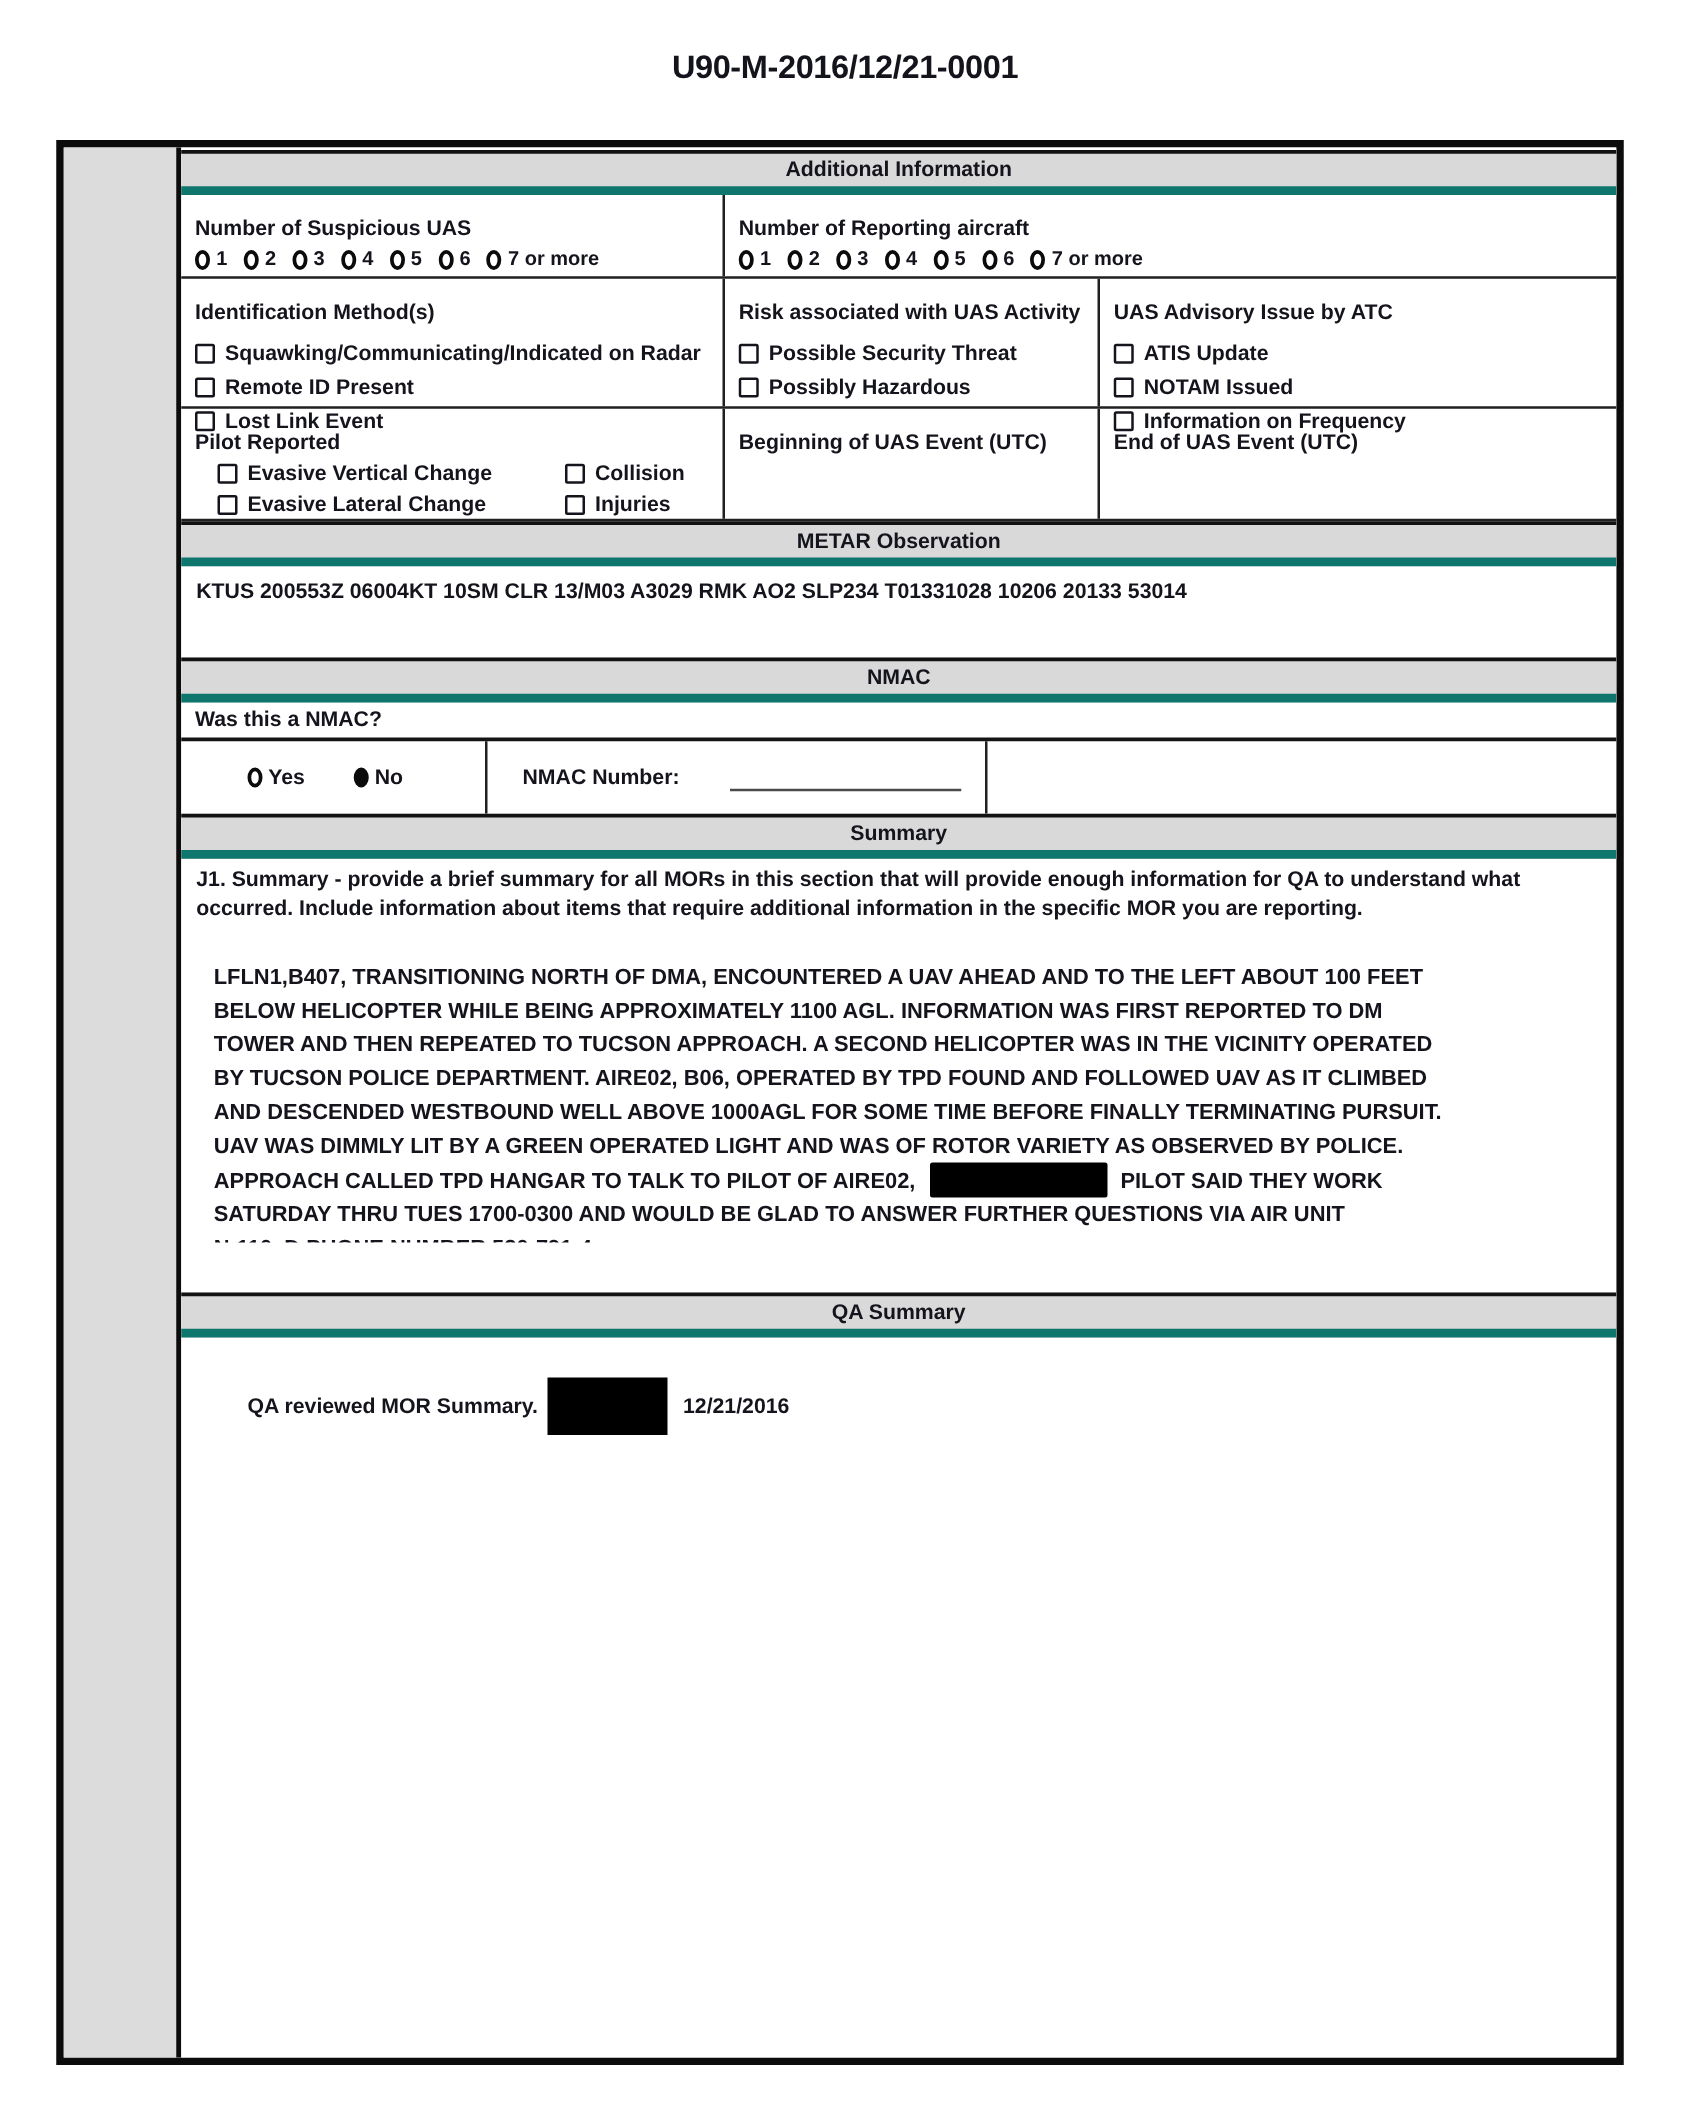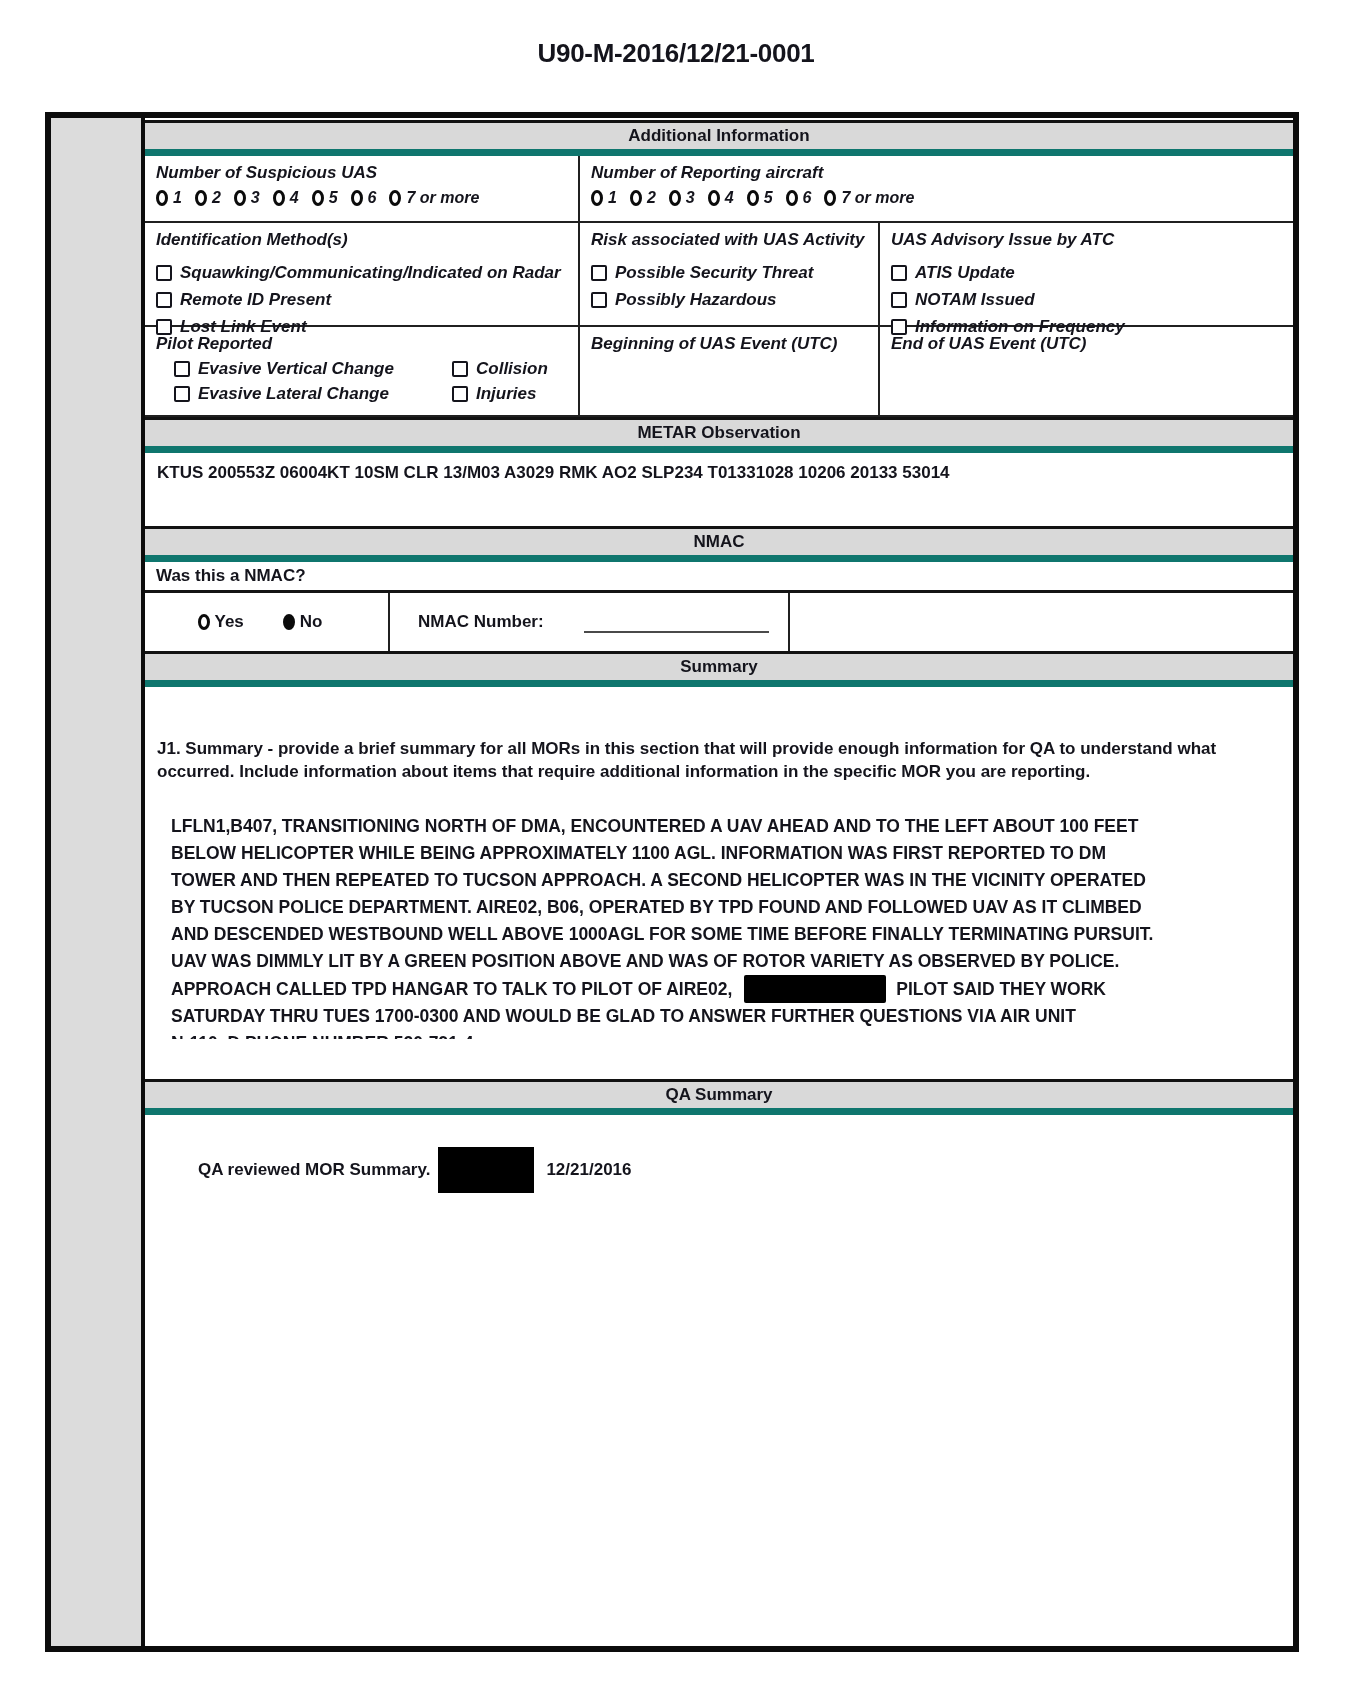--- a/index.html
+++ b/index.html
@@ -20,21 +20,21 @@
   .gutter { flex:none; width:94px; background:#dcdcdc; border-right:4px solid #0c0c0c; }
   .content { flex:1; display:flex; flex-direction:column; min-width:0; background:#fff; }
 
   .bar {
     background:#d9d9d9; border-top:3px solid #121212; border-bottom:7px solid #0f766e;
     text-align:center; font-weight:bold; font-size:17px; padding:3px 0; flex:none;
   }
   .bar.first { margin-top:2px; }
 
   .row { display:flex; border-bottom:2px solid #202020; flex:none; }
-  .cell { padding:6px 11px; min-width:0;font-style:italic; }
+  .cell { padding:16px 11px; min-width:0; }
   .cell + .cell { border-left:2px solid #202020; }
 
   .row1 { height:67px; }
   .row2 { height:104px; }
   .row3 { height:90px; }
   .w1 { flex:none; width:433px; }
   .w2 { flex:none; width:300px; }
   .wrest { flex:1; }
 
   .field-label { font-weight:bold; font-size:17px; line-height:22px; }
@@ -63,21 +63,21 @@
   .nmac-q { height:31px; padding:4px 11px; font-weight:bold; font-size:17px;
             border-bottom:3px solid #141414; flex:none; }
   .nmac-row { display:flex; height:58px; flex:none; align-items:stretch; }
   .nmac-c1 { flex:none; width:243px; display:flex; align-items:center; justify-content:center; gap:26px; }
   .nmac-c2 { flex:none; width:400px; border-left:2px solid #202020; display:flex; align-items:center; padding-left:28px; }
   .nmac-c3 { flex:1; border-left:2px solid #202020; }
   .nmac-num-label { font-weight:bold; font-size:17px; }
   .nmac-underline { display:inline-block; width:185px; height:22px;
                     border-bottom:2px solid #4a4a4a; margin-left:40px; }
 
-  .summary-area { height:347px; flex:none; overflow:hidden;margin-top:45px; }
+  .summary-area { height:347px; flex:none; overflow:hidden; }
   .j1 { padding:5px 12px 0 12px; width:1110px; font-weight:bold; font-size:17px; line-height:23px; }
   .sum-body { margin:30px 0 0 26px; font-weight:bold; font-size:17.5px; line-height:27px; white-space:nowrap; }
   .redact-inline { display:inline-block; width:142px; height:28px; background:#000;
                    vertical-align:-8px; margin:0 10px 0 12px; border-radius:2px; }
   .clipped-line { height:9px; overflow:hidden; }
 
   .qa-row { padding:32px 0 0 28px; display:flex; align-items:center; font-weight:bold; font-size:17px; flex:none;margin-left:25px; }
   .redact-block { width:96px; height:46px; background:#000; margin:0 12px 0 8px; flex:none; }
   .filler { flex:1; }
 </style>
@@ -264,21 +264,21 @@
 
     <div class="bar">Summary</div>
     <div class="summary-area">
       <div class="j1">J1. Summary - provide a brief summary for all MORs in this section that will provide enough information for QA to understand what occurred. Include information about items that require additional information in the specific MOR you are reporting.</div>
       <div class="sum-body">
         <div>LFLN1,B407, TRANSITIONING NORTH OF DMA, ENCOUNTERED A UAV AHEAD AND TO THE LEFT ABOUT 100 FEET</div>
         <div>BELOW HELICOPTER WHILE BEING APPROXIMATELY 1100 AGL. INFORMATION WAS FIRST REPORTED TO DM</div>
         <div>TOWER AND THEN REPEATED TO TUCSON APPROACH. A SECOND HELICOPTER WAS IN THE VICINITY OPERATED</div>
         <div>BY TUCSON POLICE DEPARTMENT. AIRE02, B06, OPERATED BY TPD FOUND AND FOLLOWED UAV AS IT CLIMBED</div>
         <div>AND DESCENDED WESTBOUND WELL ABOVE 1000AGL FOR SOME TIME BEFORE FINALLY TERMINATING PURSUIT.</div>
-        <div>UAV WAS DIMMLY LIT BY A GREEN POSITION ABOVE AND WAS OF ROTOR VARIETY AS OBSERVED BY POLICE.</div>
+        <div>UAV WAS DIMMLY LIT BY A GREEN OPERATED LIGHT AND WAS OF ROTOR VARIETY AS OBSERVED BY POLICE.</div>
         <div><span>APPROACH CALLED TPD HANGAR TO TALK TO PILOT OF AIRE02,</span><span class="redact-inline"></span><span>PILOT SAID THEY WORK</span></div>
         <div>SATURDAY THRU TUES 1700-0300 AND WOULD BE GLAD TO ANSWER FURTHER QUESTIONS VIA AIR UNIT</div>
         <div class="clipped-line">
           <span>N-110, D PHONE NUMBER 520-791-4...</span>
         </div>
       </div>
     </div>
 
     <div class="bar">QA Summary</div>
     <div class="qa-row">

